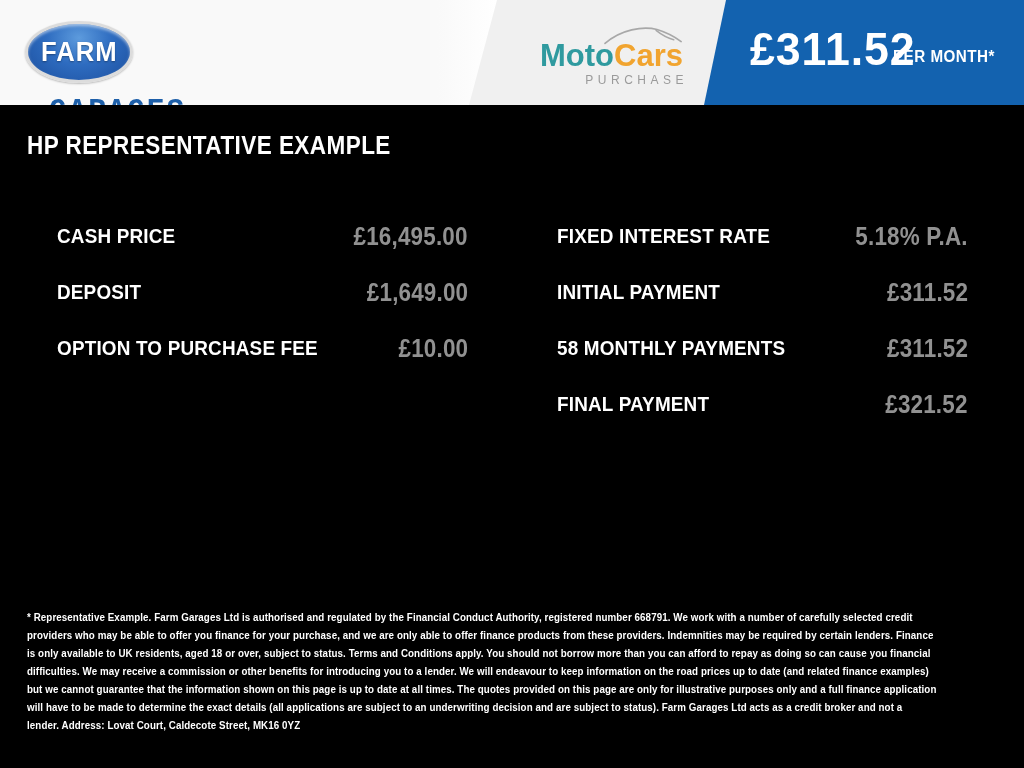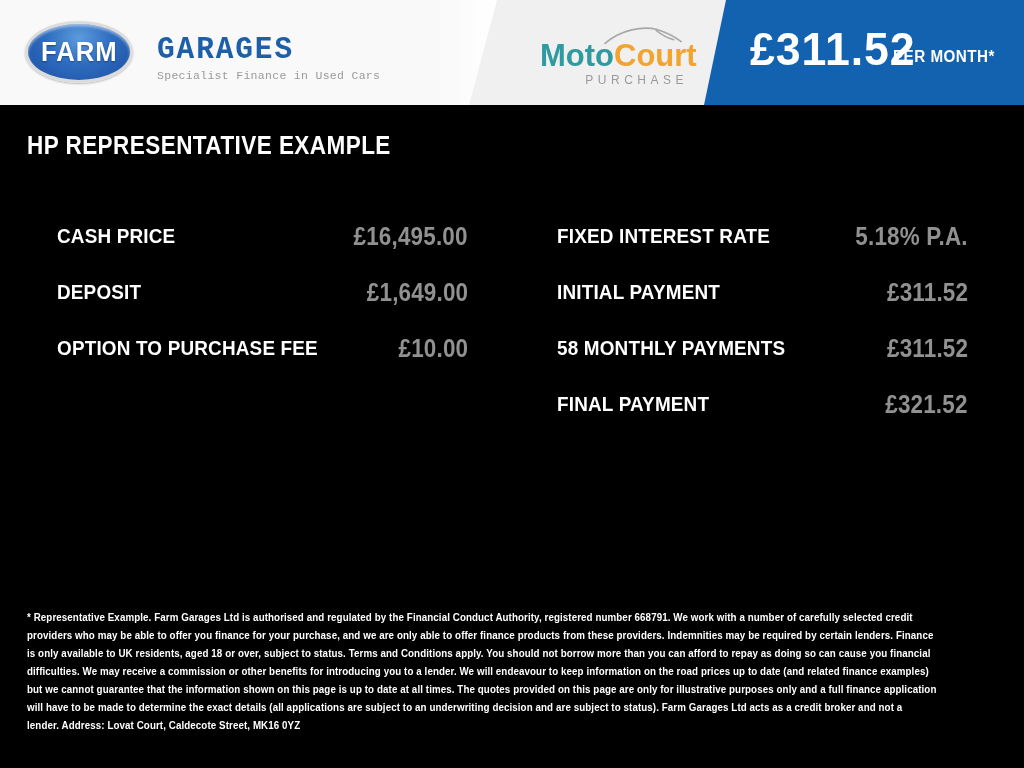--- a/index.html
+++ b/index.html
@@ -28,21 +28,21 @@
     position:absolute;left:750px;top:21px;
     color:#fff;font-size:47px;font-weight:700;letter-spacing:1px;
     transform:scaleX(0.95);transform-origin:left top;
   }
   .price-suffix{
     position:absolute;left:893px;top:48px;
     color:#fff;font-size:16px;font-weight:700;letter-spacing:0.5px;
     transform:scaleX(0.95);transform-origin:left top;
   }
   
-  .dealer-logo{position:absolute;left:25px;top:21px;display:flex;align-items:flex-start;}
+  .dealer-logo{position:absolute;left:25px;top:21px;display:flex;align-items:flex-start;flex-direction:column;}
   .dealer-oval{
     width:108px;height:62px;border-radius:50%;
     background:radial-gradient(ellipse at 50% 25%,#5d9bdd 0%,#2e6cc0 45%,#1c4f9e 100%);
     border:3px solid #dcdcdc;box-shadow:0 1px 2px rgba(0,0,0,0.25), inset 0 2px 3px rgba(255,255,255,0.5);
     display:flex;align-items:center;justify-content:center;box-sizing:border-box;
   }
   .dealer-oval-text{
     color:#fff;font-size:27px;font-weight:700;letter-spacing:1px;
     transform:scaleX(0.95);text-shadow:0 1px 2px rgba(0,0,0,0.35);
   }
@@ -107,21 +107,21 @@
     </div>
   </div>
 
   <div class="finance-logo">
     <span class="finance-swoosh">
       <svg width="84" height="26" viewBox="0 0 90 28">
         <path d="M3 22 C 20 7, 44 3, 59 7 C 69 10, 77 14, 85 20" stroke="#a8a8a8" fill="none" stroke-width="1.8" stroke-linecap="round"></path>
         <path d="M58 8 C 63 12, 69 16, 77 18" stroke="#a8a8a8" fill="none" stroke-width="1.6" stroke-linecap="round"></path>
       </svg>
     </span>
-    <div class="finance-wordmark"><span class="fin-part1">Moto</span><span class="fin-part2">Court</span></div>
+    <div class="finance-wordmark"><span class="fin-part1">Moto</span><span class="fin-part2">Cars</span></div>
     <div class="finance-sub">PURCHASE</div>
   </div>
 
   <div class="price-banner"></div>
   <div class="price-amount">£311.52</div>
   <div class="price-suffix">PER MONTH*</div>
 </div>
 
 <div class="page-title">HP REPRESENTATIVE EXAMPLE</div>
 

